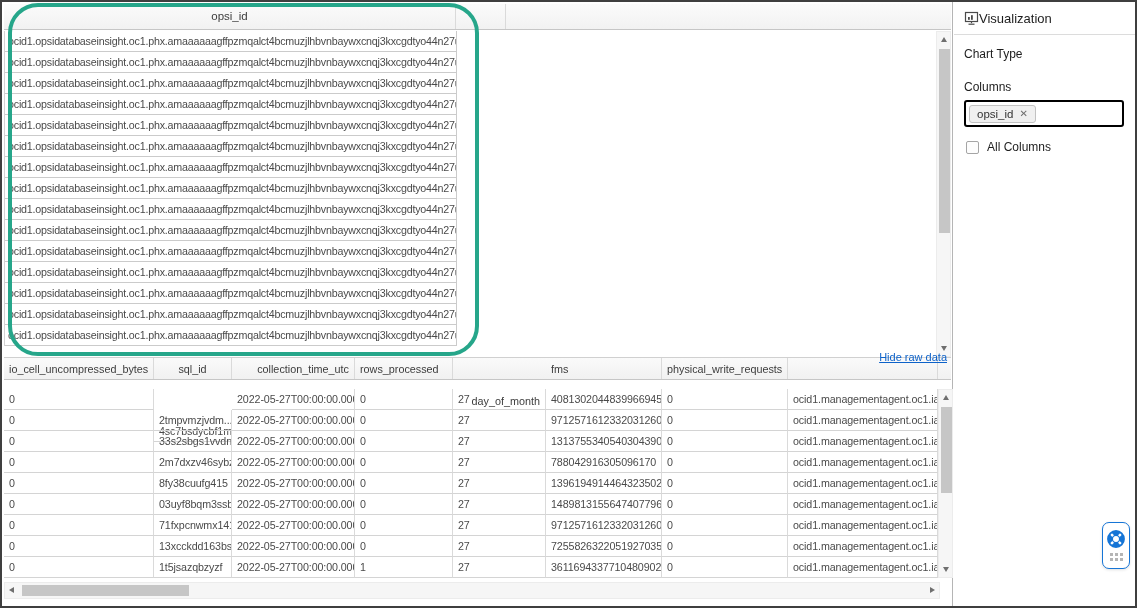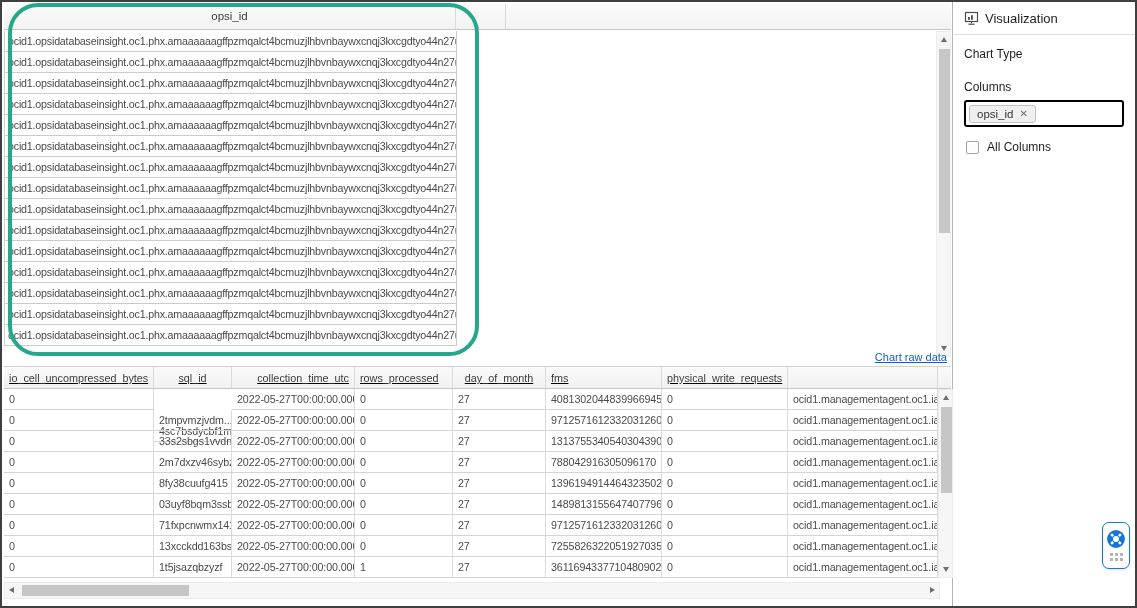--- a/index.html
+++ b/index.html
@@ -46,36 +46,36 @@
   .harrow.right { right:0; } .harrow.right::after { right:4px; border-left:5px solid #6f6f6f; }
 
   
   .annotation { position:absolute; left:6px; top:1px; width:471px; height:353px;
                 border:4px solid #26a68a; border-radius:30px; pointer-events:none; z-index:6; }
 
   .hide-link { position:absolute; top:349px; right:5px; font-size:11px;
                color:#0d62c9; text-decoration:underline; cursor:pointer; z-index:7; }
 
   
-  .raw-header { position:absolute; left:2px; top:364px; width:947px; height:23px;
+  .raw-header { position:absolute; left:2px; top:355px; width:947px; height:23px;
                 display:flex; background:linear-gradient(#fafafa,#f1f1f1);
-                border-top:1px solid #d0d0d0; border-bottom:1px solid #c6c6c6;text-decoration:underline; }
+                border-top:1px solid #d0d0d0; border-bottom:1px solid #c6c6c6; }
   .bhc { height:100%; line-height:22px; font-size:10.8px; color:#3c3c3c; padding:0 5px;
          border-right:1px solid #dadada; white-space:nowrap; overflow:hidden; }
   .bhc.stub { flex:1; border-right:none; }
   .raw-rows { position:absolute; left:2px; top:387px; width:934px; }
   .brow { display:flex; height:21px; }
   .bc { height:100%; line-height:20px; font-size:10.7px; letter-spacing:-0.1px; color:#4a4a4a;
         padding:0 5px; border-right:1px solid #dadada; border-bottom:1px solid #d4d4d4;
         white-space:nowrap; overflow:hidden; }
 
   
   .sidebar { position:absolute; left:952px; top:0; width:181px; height:604px; background:#fff;
              padding:9px 10px; }
-  .sb-title { display:flex; align-items:center; gap:6px; font-size:13px; color:#1d1d1d; }
+  .sb-title { display:flex; align-items:center; font-size:13px; color:#1d1d1d; }
   .sb-divider { border-bottom:1px solid #dcdcdc; margin:8px -10px 0 -10px; }
   .sb-label { margin-top:12px; font-size:12px; color:#1d1d1d; }
   .chart-select { margin-top:6px; width:160px; height:24px; background:#f7f7f7;
                   border:1px solid #a8a8a8; border-radius:2px; display:flex; align-items:center;
                   gap:6px; padding:0 8px; font-size:12px; color:#2e2e2e; cursor:pointer; }
   .caret { margin-left:auto; width:0; height:0; border-left:4.5px solid transparent;
            border-right:4.5px solid transparent; border-top:5.5px solid #8a8a8a; }
   .columns-input { margin-top:6px; width:160px; height:27px; background:#fff;
                    border:2px solid #000; border-radius:3px; display:flex; align-items:center;
                    padding:0 3px; }
@@ -128,28 +128,28 @@
       </div>
 
     <div class="vscroll" style="left:934px; top:29px; height:326px;">
       <div class="sarrow up"></div>
       <div class="sthumb" style="top:17px; height:184px;"></div>
       <div class="sarrow down"></div>
     </div>
 
     <div class="annotation"></div>
 
-    <a class="hide-link">Chart raw data</a>
+    <a class="hide-link">Hide raw data</a>
 
     <div class="raw-header">
         <div class="bhc" style="width: 150px; text-align: left;">io_cell_uncompressed_bytes</div>
         <div class="bhc" style="width: 78px; text-align: center;">sql_id</div>
         <div class="bhc" style="width: 123px; text-align: right;">collection_time_utc</div>
         <div class="bhc" style="width: 98px; text-align: left;">rows_processed</div>
-        <div class="bhc" style="width: 93px; text-align: center;">day_of_month</div>
+        <div class="bhc" style="width: 93px; text-align: right; margin-top: 32px;">day_of_month</div>
         <div class="bhc" style="width: 116px; text-align: left;">fms</div>
         <div class="bhc" style="width: 126px; text-align: left;">physical_write_requests</div>
         <div class="bhc" style="width: 150px; text-align: left;"></div>
         <div class="bhc stub"></div>
       </div>
     <div class="raw-rows">
         <div class="brow">
           <div class="bc" style="width: 150px;">0</div>
           <div class="bc" style="width: 78px; margin-top: 32px;">4sc7bsdycbf1m</div>
           <div class="bc" style="width: 123px;">2022-05-27T00:00:00.000Z</div>

